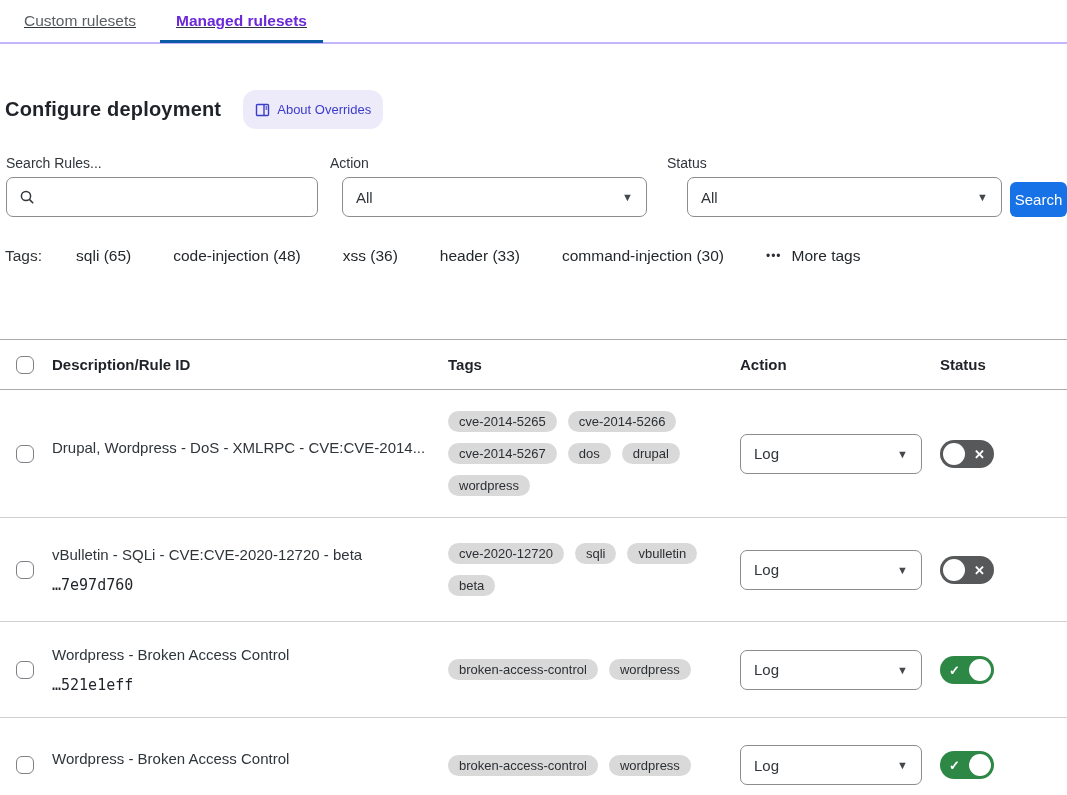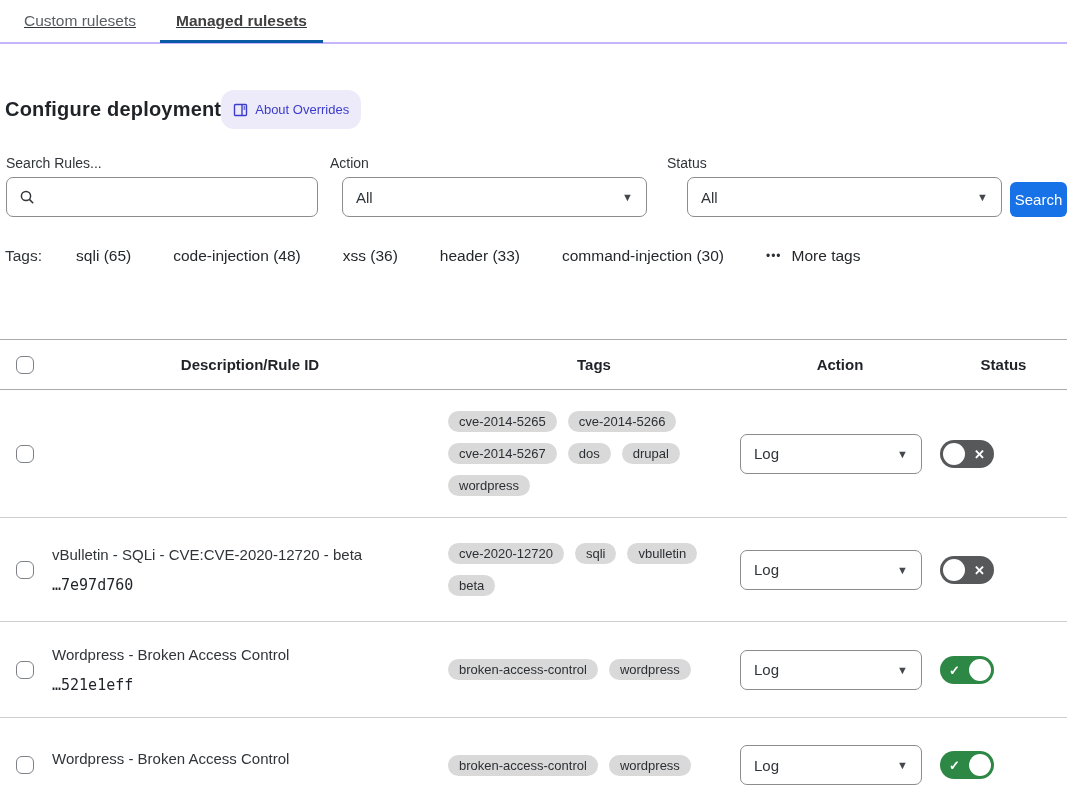--- a/index.html
+++ b/index.html
@@ -16,24 +16,24 @@
     border-bottom:2px solid #c4b5fd;
     text-decoration:underline;
   }
   .tab {
     padding:12px 16px 10px;
     border-bottom:3px solid transparent;
     margin-bottom:-1px;
     font-size:15.5px; color:#5a5f64;
     cursor:pointer; white-space:nowrap;
   }
-  .tab.active { color:#404040; font-weight:bold; border-bottom-color:#0b5aa5; }
-
-  
-  .title-row { display:flex; align-items:center; margin:46px 5px 0; }
+  .tab.active { color:#6d28d9; font-weight:bold; border-bottom-color:#0b5aa5; }
+
+  
+  .title-row { display:flex; align-items:center; gap:22px; margin:46px 5px 0; }
   .page-title { font-size:20px; font-weight:bold; color:#1f2328; letter-spacing:.2px; }
   .about-badge {
     display:inline-flex; align-items:center; gap:7px;
     background:#edebfa; border-radius:13px; padding:12px 12px;
     font-size:13px; color:#3c3ccb; cursor:pointer; text-decoration:none;
   }
   .about-badge svg { display:block; }
 
   
   .filters { display:flex; align-items:flex-end; margin:26px 0 0 6px; }
@@ -74,21 +74,21 @@
   .more-tags .dots { font-size:12px; letter-spacing:1px; color:#2c2f33; }
 
   
   .table { margin-top:74px; width:1067px; border-top:1px solid #ababab; }
   .thead, .trow {
     display:grid;
     grid-template-columns:52px 396px 292px 200px 1fr;
     align-items:center;
   }
   .thead { height:50px; border-bottom:1px solid #ababab; }
-  .thead .hcell { font-size:15px; font-weight:bold; color:#1f2328;text-align:center; }
+  .thead .hcell { font-size:15px; font-weight:bold; color:#1f2328; }
   .cb-cell { padding-left:16px; }
   .checkbox {
     width:18px; height:18px; border:1.5px solid #7d8084; border-radius:6px;
     background:#fff; cursor:pointer;
   }
   .trow { border-bottom:1px solid #cfcfcf; }
   .trow:nth-child(1) { min-height:128px; }
   .trow:nth-child(2) { min-height:104px; }
   .trow:nth-child(3) { min-height:96px; }
   .trow:nth-child(4) { min-height:95px; }
@@ -193,20 +193,21 @@
     <div class="hcell">Tags</div>
     <div class="hcell">Action</div>
     <div class="hcell">Status</div>
   </div>
   <div id="rows">
   <div class="trow">
     <div class="cb-cell">
           <div class="checkbox"></div>
         </div>
     <div class="desc-cell">
+      <div class="row-title">Drupal, Wordpress - DoS - XMLRPC - CVE:CVE-2014...</div>
     </div>
     <div class="tags-cell">
           <span class="tag-pill">cve-2014-5265</span>
           <span class="tag-pill">cve-2014-5266</span>
           <span class="tag-pill">cve-2014-5267</span>
           <span class="tag-pill">dos</span>
           <span class="tag-pill">drupal</span>
           <span class="tag-pill">wordpress</span>
         </div>
     <div class="action-cell">

